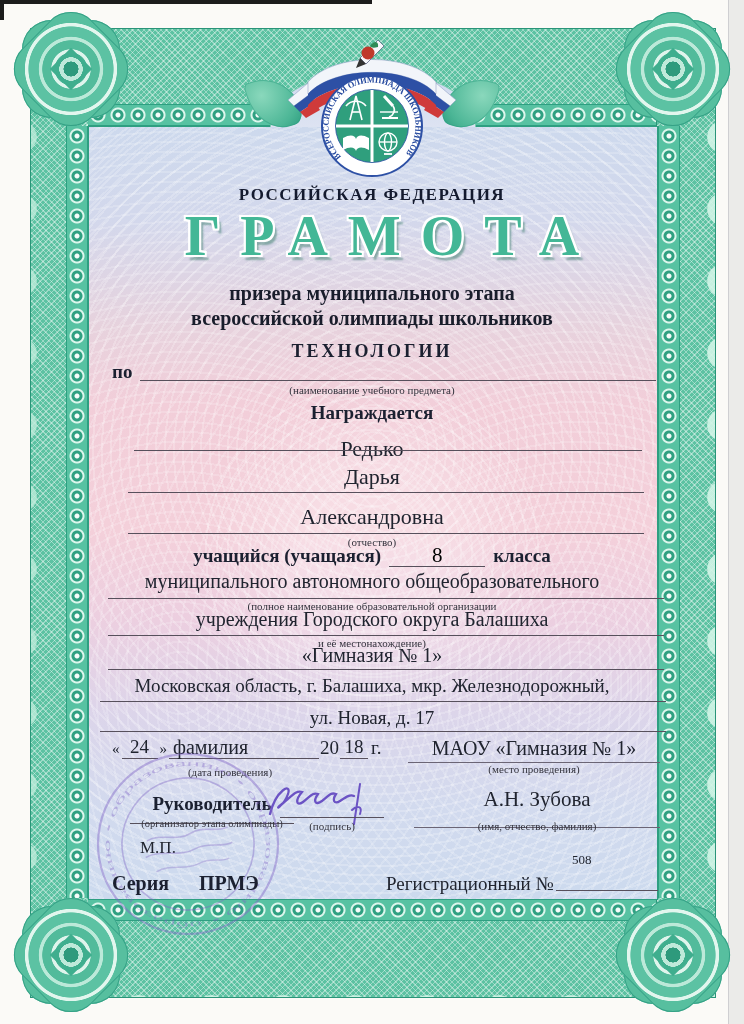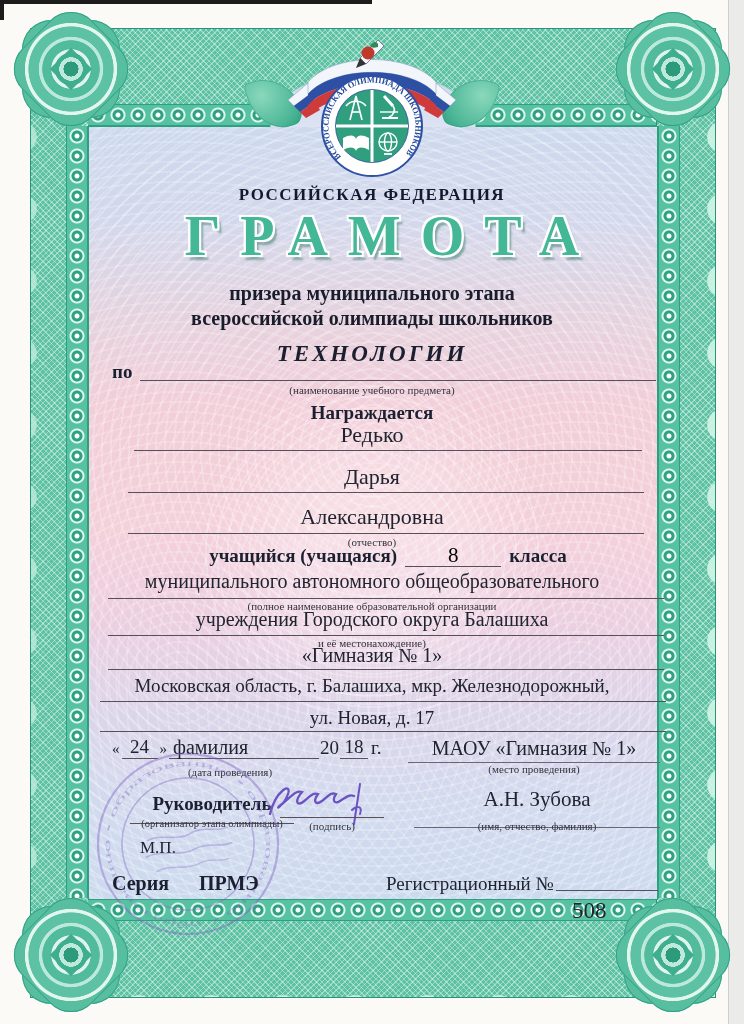--- a/index.html
+++ b/index.html
@@ -79,21 +79,21 @@
   .daterow .seg{border-bottom:1.3px solid #57505c;text-align:center;line-height:1.1;}
   .venue{left:408px;top:737px;width:252px;text-align:center;}
   .venue .vname{font-size:20px;color:#20242f;border-bottom:1px solid #6b6575;padding-bottom:2px;}
 
   .rolebox{left:130px;top:793px;width:164px;text-align:center;font-size:19px;font-weight:bold;color:#1b2030;border-bottom:1.2px solid #57505c;padding-bottom:8px;}
   .signerbox{left:414px;top:787px;width:246px;text-align:center;font-size:21px;color:#20242f;border-bottom:1px solid #6b6575;padding-bottom:15px;}
 
   .series{left:112px;top:872px;font-size:20px;font-weight:bold;color:#1b2030;}
   .series .sv{margin-left:30px;}
   .reglabel{left:386px;top:873px;font-size:19px;color:#20242f;}
-  .regvalue{left:572px;top:898px;font-size:23px;color:#20242f;}
+  .regvalue{left:572px;top:852px;font-size:13px;color:#20242f;}
 
   .mp{left:140px;top:838px;font-size:17px;color:#20242f;}
   .stamp{left:90px;top:746px;opacity:.8;transform:rotate(-10deg);}
   .signature{left:262px;top:774px;}
 </style>
 </head>
 <body>
 
 <div class="page">
 
@@ -186,37 +186,37 @@
         <path d="M102,116 L110,116" stroke-width="1.8"></path>
     </g>
   </svg>
 
   <div class="abs ctr country">РОССИЙСКАЯ ФЕДЕРАЦИЯ</div>
   <div class="abs ctr title">ГРАМОТА</div>
   <div class="abs ctr sub" style="top:282px;">призера муниципального этапа</div>
   <div class="abs ctr sub" style="top:307px;">всероссийской олимпиады школьников</div>
 
   <div class="abs bold" style="left:112px;top:361px;font-size:19px;">по</div>
-  <div class="abs ctr bold" style="top:341px;font-size:23px;letter-spacing:3px;font-style:italic;">ТЕХНОЛОГИИ</div>
+  <div class="abs ctr bold" style="top:341px;font-size:18px;letter-spacing:3px;">ТЕХНОЛОГИИ</div>
   <div class="abs line" style="left:140px;top:380px;width:516px;"></div>
   <div class="abs ctr caption" style="top:384px;">(наименование учебного предмета)</div>
 
   <div class="abs ctr bold" style="top:402px;font-size:19px;">Награждается</div>
 
-  <div class="abs ctr value" style="top:422px;">Редько</div>
+  <div class="abs ctr value" style="top:436px;">Редько</div>
   <div class="abs line" style="left:134px;top:450px;width:508px;"></div>
 
   <div class="abs ctr value" style="top:464px;">Дарья</div>
   <div class="abs line" style="left:128px;top:492px;width:516px;"></div>
 
   <div class="abs ctr value" style="top:504px;">Александровна</div>
   <div class="abs line" style="left:128px;top:533px;width:516px;"></div>
   <div class="abs ctr caption" style="top:536px;">(отчество)</div>
 
-  <div class="abs ctr" style="top:544px;font-size:19px;padding-left:16px;">
+  <div class="abs ctr" style="top:544px;font-size:19px;">
     <span class="bold">учащийся (учащаяся)</span><span class="grade-line">8</span><span class="bold">класса</span>
   </div>
 
   <div class="abs ctr value" style="top:570px;font-size:20px;">муниципального автономного общеобразовательного</div>
   <div class="abs line" style="left:108px;top:598px;width:556px;"></div>
   <div class="abs ctr caption" style="top:600px;">(полное наименование образовательной организации</div>
 
   <div class="abs ctr value" style="top:608px;font-size:20px;">учреждения Городского округа Балашиха</div>
   <div class="abs line" style="left:108px;top:635px;width:556px;"></div>
   <div class="abs ctr caption" style="top:637px;">и её местонахождение)</div>

